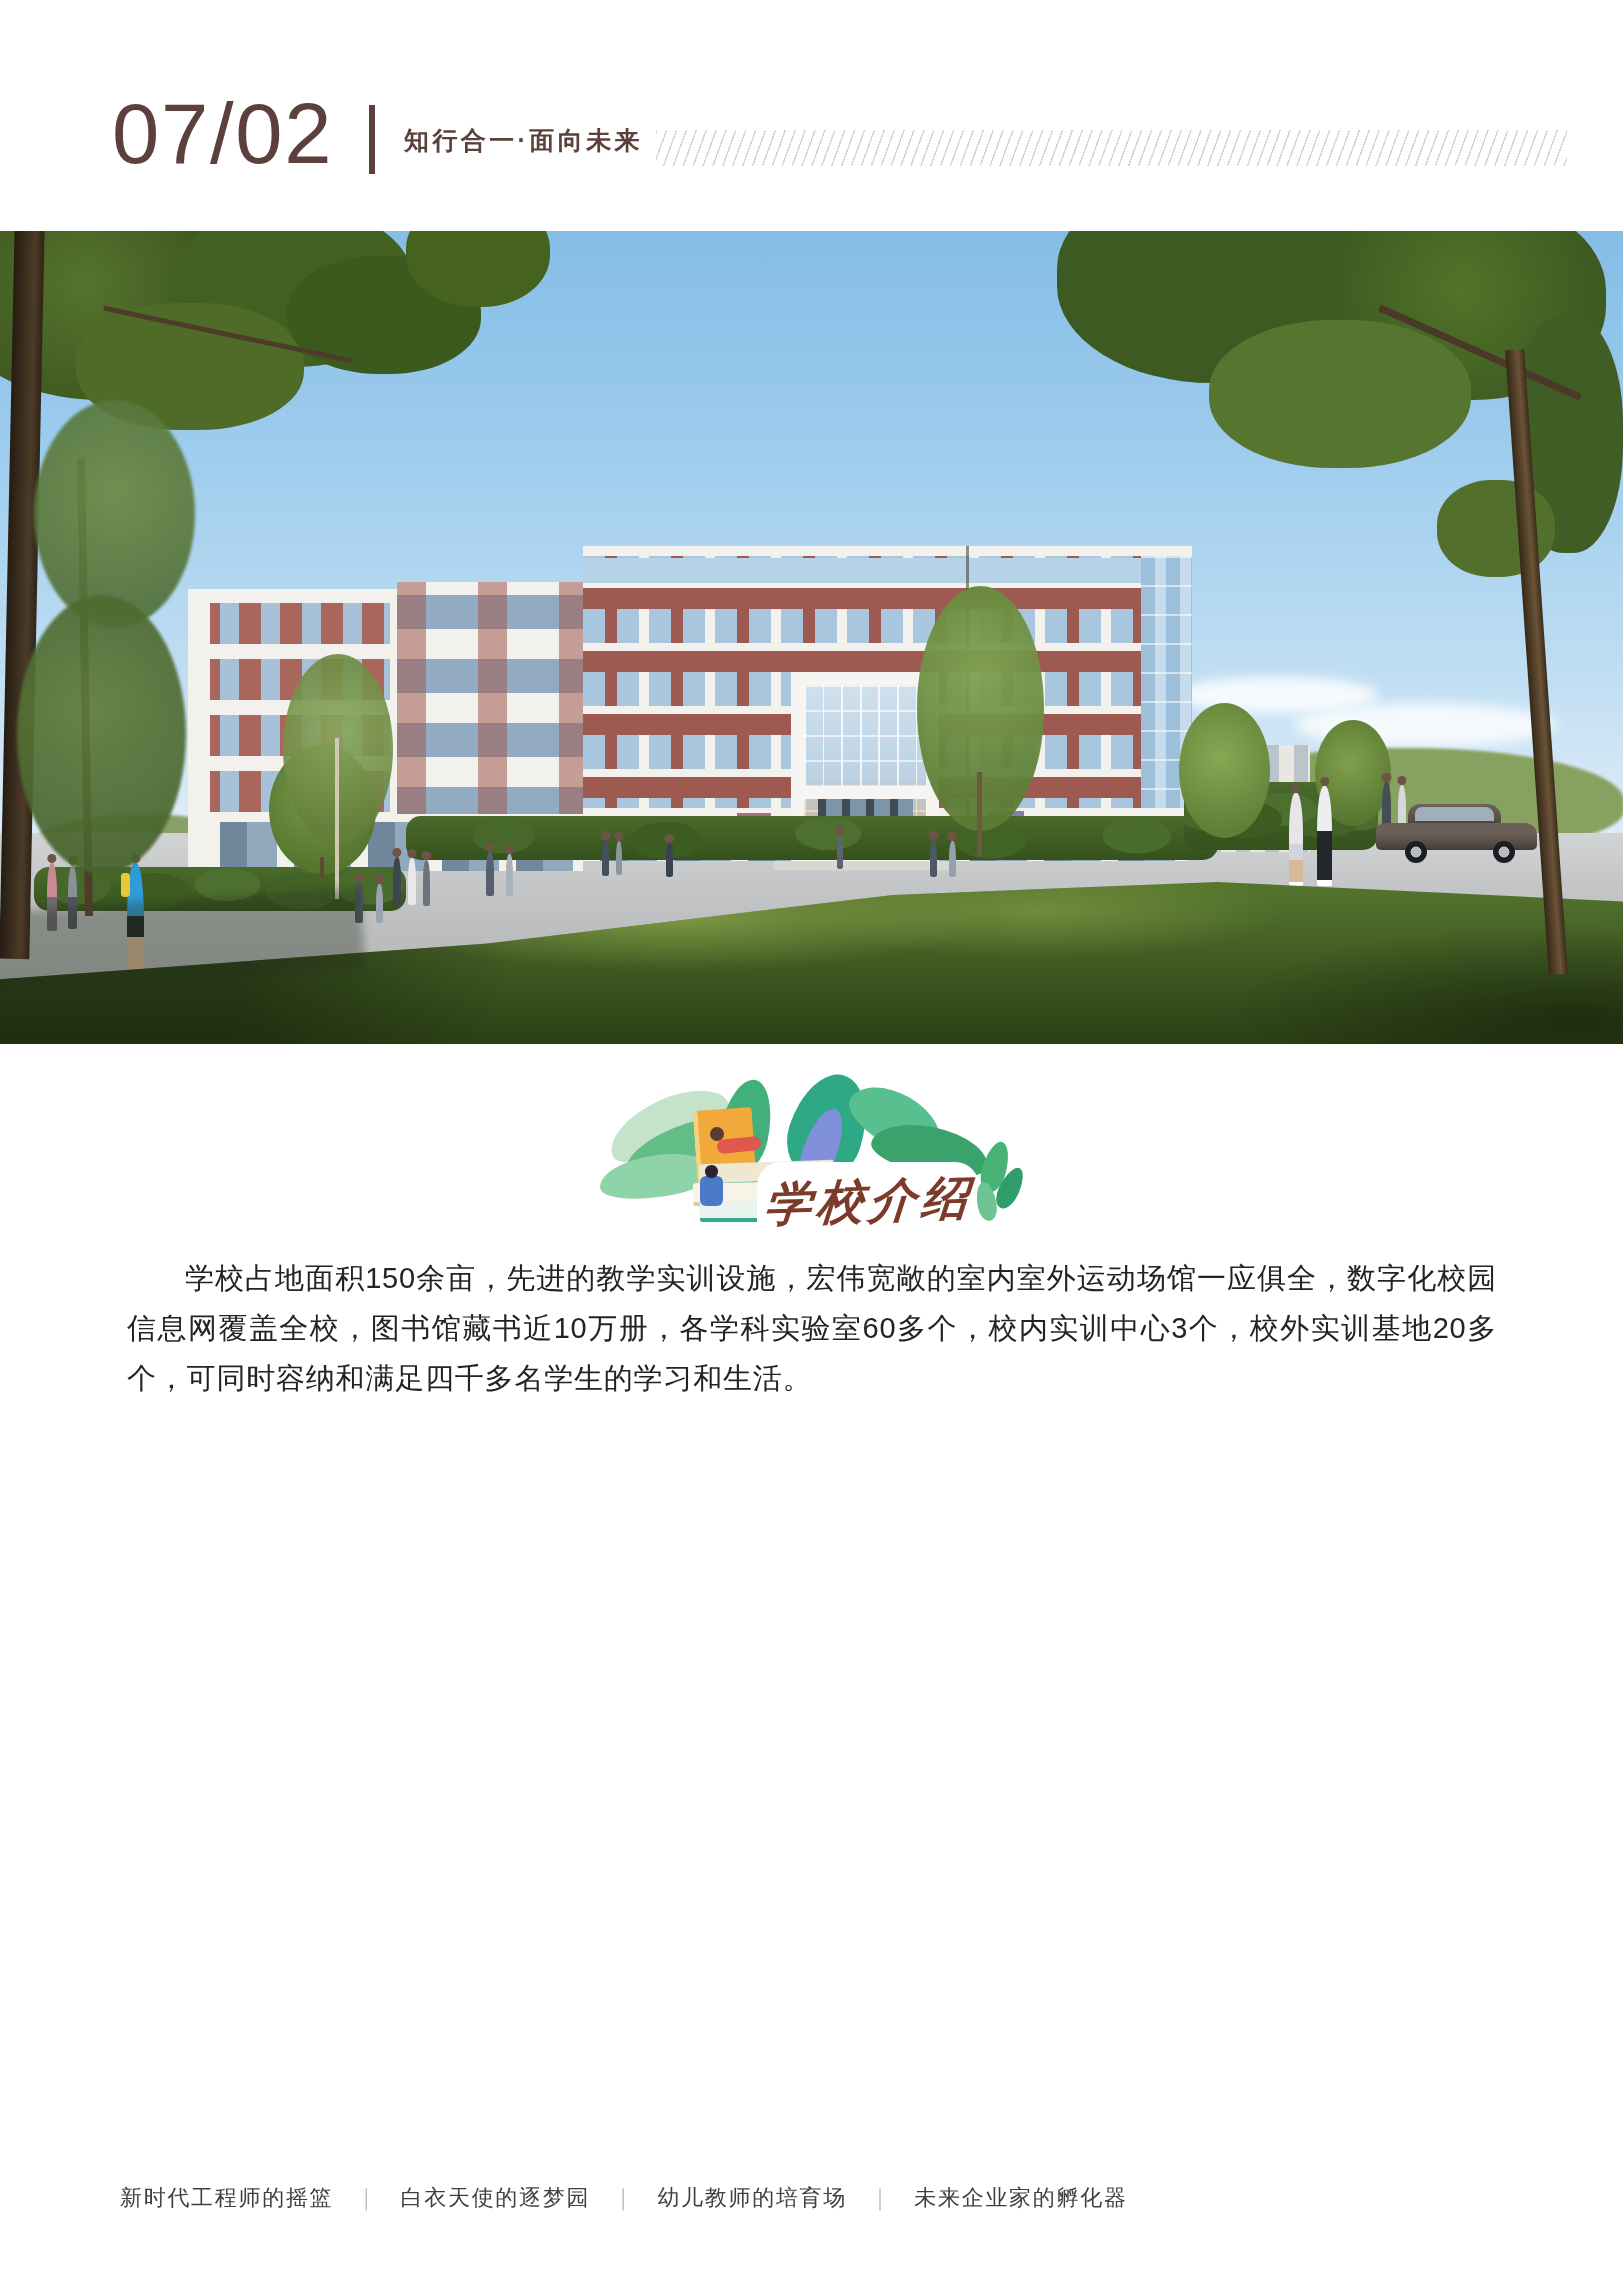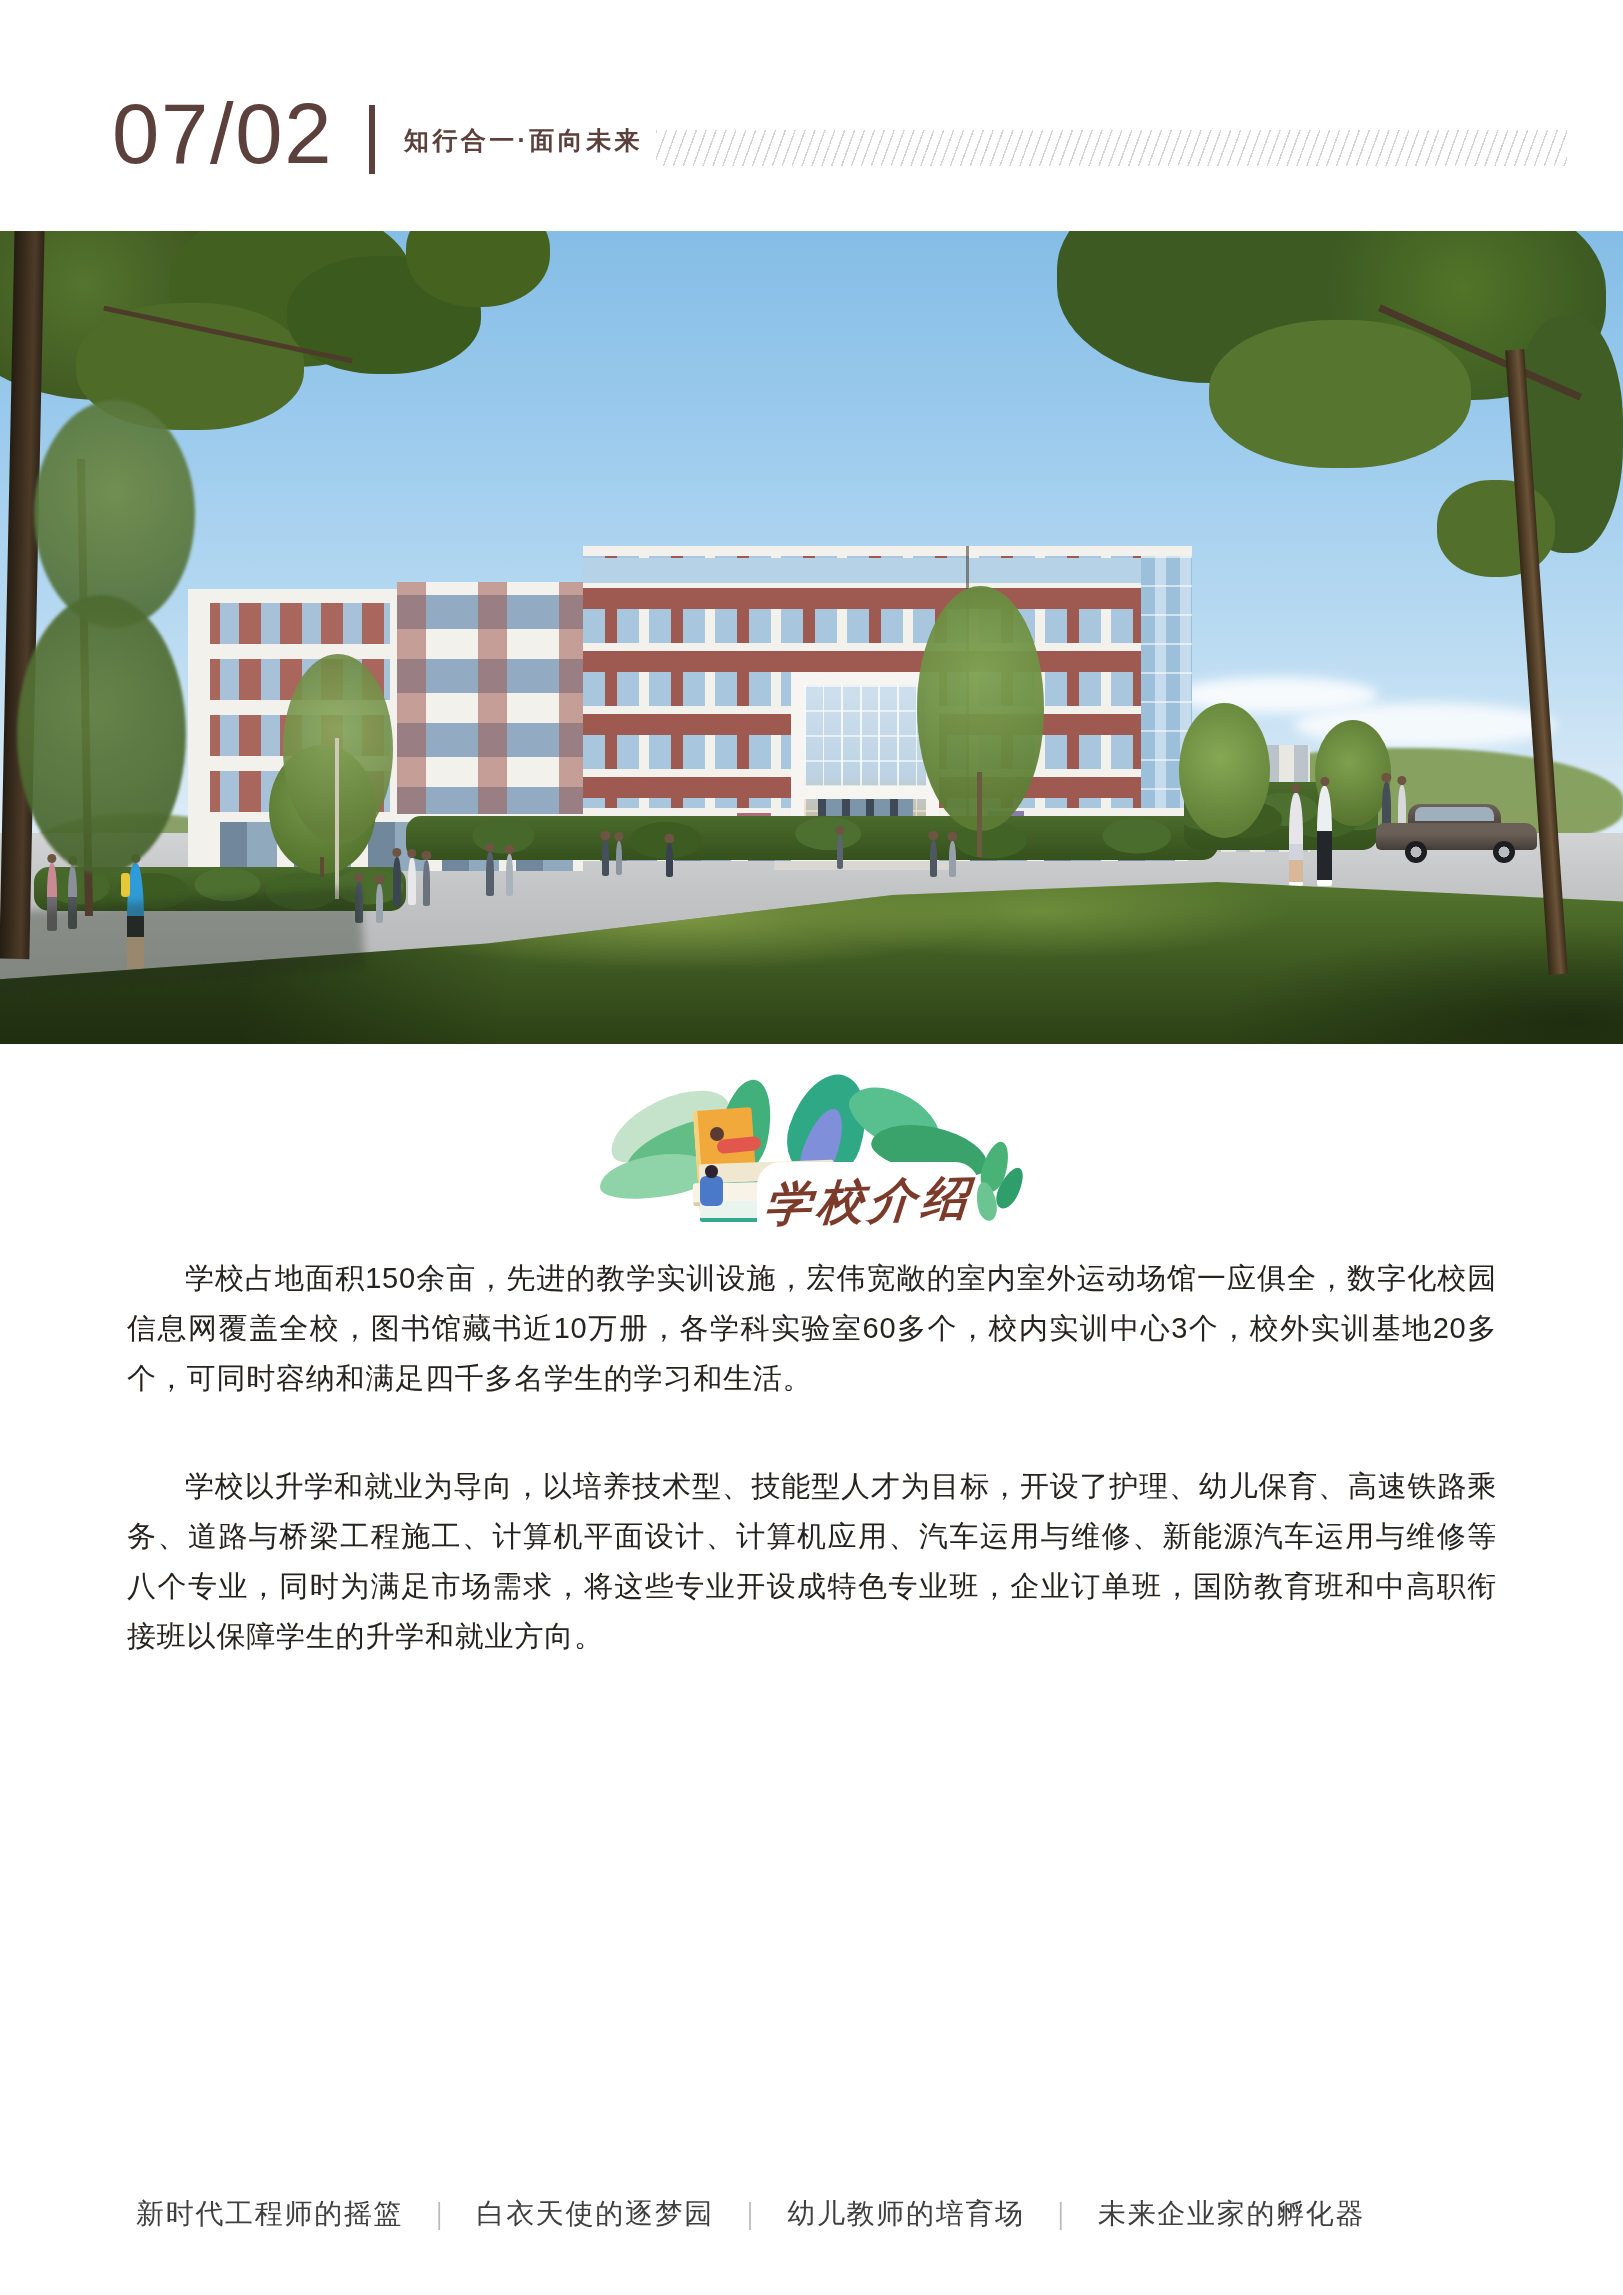--- a/index.html
+++ b/index.html
@@ -72,21 +72,21 @@
   .title-text{position:absolute;left:173px;top:95px;font-size:47px;font-weight:bold;font-style:italic;
     font-family:"DejaVu Serif",serif;letter-spacing:5px;color:var(--title-red,#7b3a2a);
     transform:skewX(-6deg) rotate(-2deg);white-space:nowrap;}
 
   
   .bodytext{left:127px;top:1253px;width:1370px;font-size:29px;line-height:50px;letter-spacing:0.8px;
     color:var(--body-text,#262220);text-align:justify;}
   .bodytext p{margin:0 0 58px 0;text-indent:2em;}
 
   
-  .pfooter{left:136px;top:2183px;font-size:28px;letter-spacing:1.7px;color:var(--footer-text,#3f3f3f);white-space:nowrap;margin-top:12px;}
+  .pfooter{left:120px;top:2183px;font-size:22px;letter-spacing:1.7px;color:var(--footer-text,#3f3f3f);white-space:nowrap;}
   .pfooter .sep{color:var(--separator-gray,#b9b9b9);margin:0 22px;font-weight:300;}
 </style>
 </head>
 <body>
 
 <header>
   <div class="ab page-no">07/02</div>
   <div class="ab hdr-bar"></div>
   <div class="ab motto">知行合一·面向未来</div>
   <div class="ab hatch"></div>
@@ -214,19 +214,18 @@
   <div class="ab" style="left:113px;top:90px;width:12.7px;height:12.7px;border-radius:50%;background:#2e2230;"></div>
   <div class="title-panel"></div>
   <div class="title-text">学校介绍</div>
   <div class="leaf" style="left:391px;top:66px;width:24px;height:52px;background:#49b377;transform:rotate(16deg);"></div>
   <div class="leaf" style="left:408px;top:91px;width:20px;height:44px;background:#2f9e6b;transform:rotate(26deg);"></div>
   <div class="leaf" style="left:385px;top:107px;width:18.6px;height:39px;background:#6cc493;transform:rotate(-10deg);"></div>
 </div>
 
 <main class="ab bodytext">
   <p>学校占地面积150余亩，先进的教学实训设施，宏伟宽敞的室内室外运动场馆一应俱全，数字化校园信息网覆盖全校，图书馆藏书近10万册，各学科实验室60多个，校内实训中心3个，校外实训基地20多个，可同时容纳和满足四千多名学生的学习和生活。</p>
-  <p>学校以升学和就业为导向，以培养技术型、技能型人才为目标，开设了护理、幼儿保育、高速铁路乘务、道路与桥梁工程施工、计算机平面设计、计算机应用、汽车运用与维修、新能源汽车运用与维修等八个专业，同时为满足市场需求，将这些专业开设成特色专业班，企业订单班，国防教育班和中高职衔接班以保障学生的升学和就业方向。</p>
 </main>
 
 <footer class="ab pfooter">
   <span>新时代工程师的摇篮</span><span class="sep">｜</span><span>白衣天使的逐梦园</span><span class="sep">｜</span><span>幼儿教师的培育场</span><span class="sep">｜</span><span>未来企业家的孵化器</span>
 </footer>
 
 
 </body></html>

